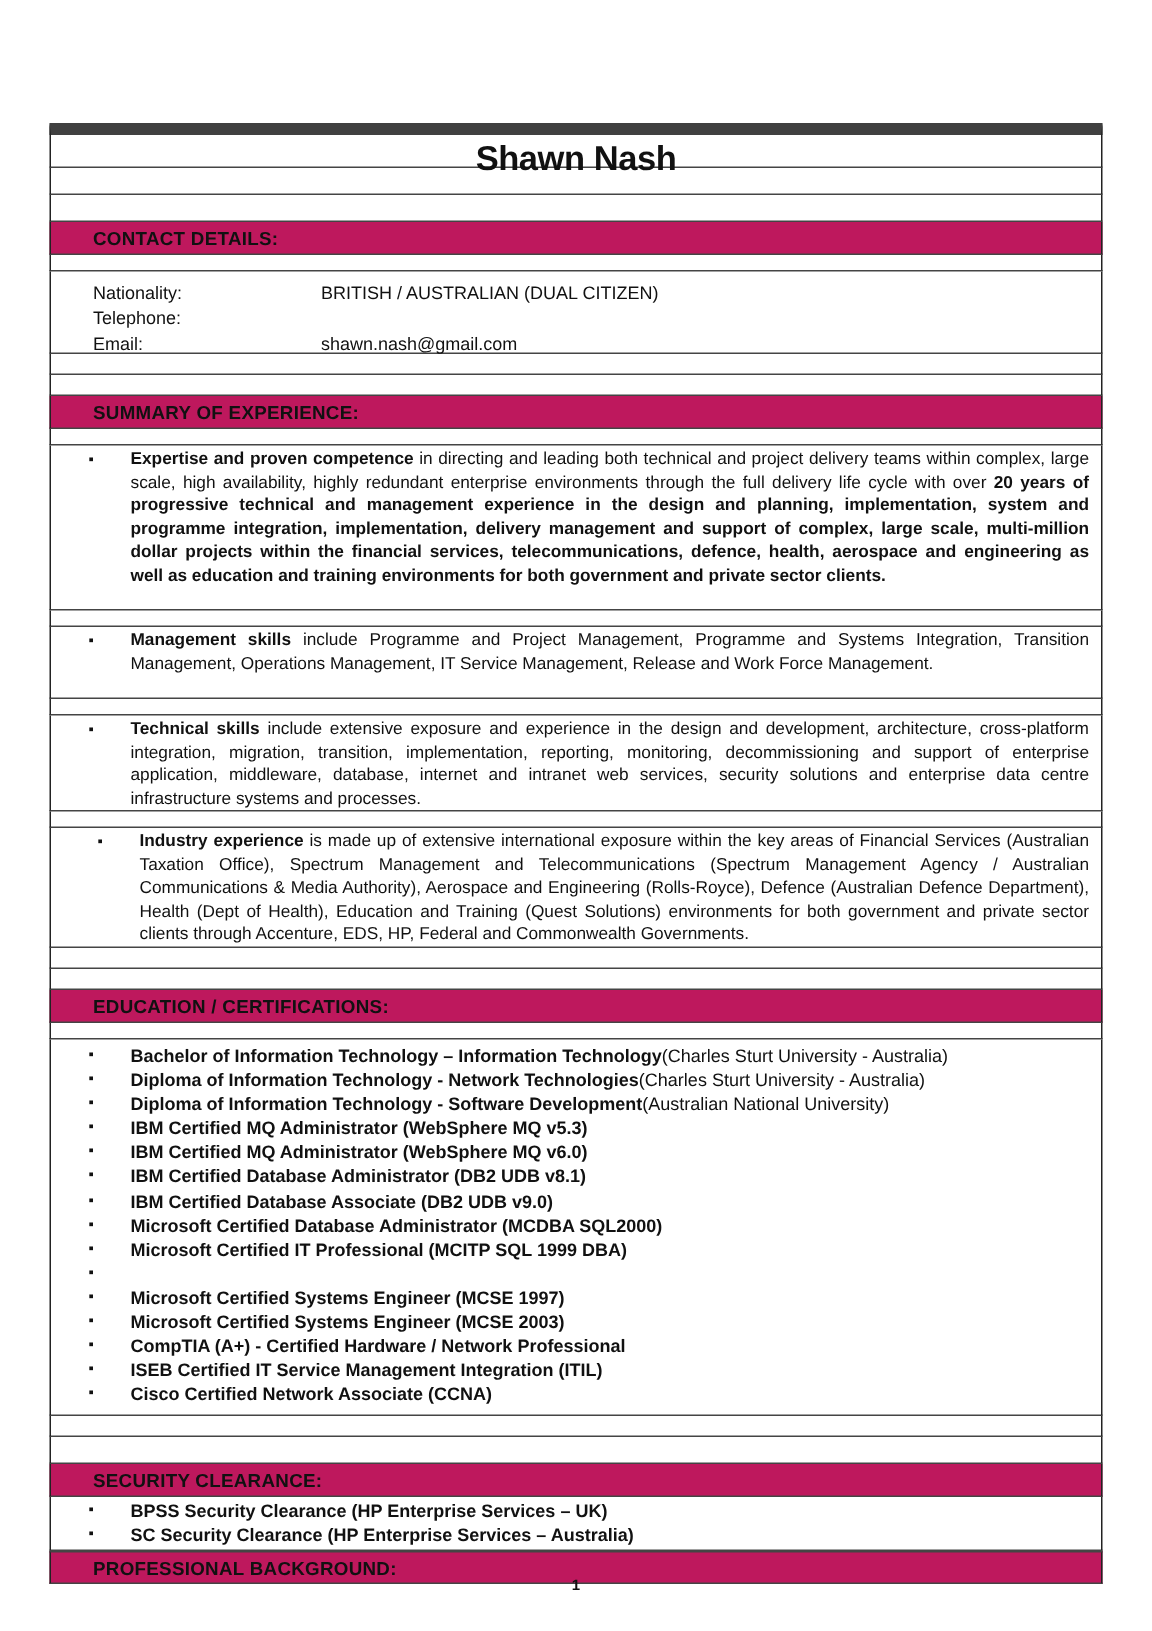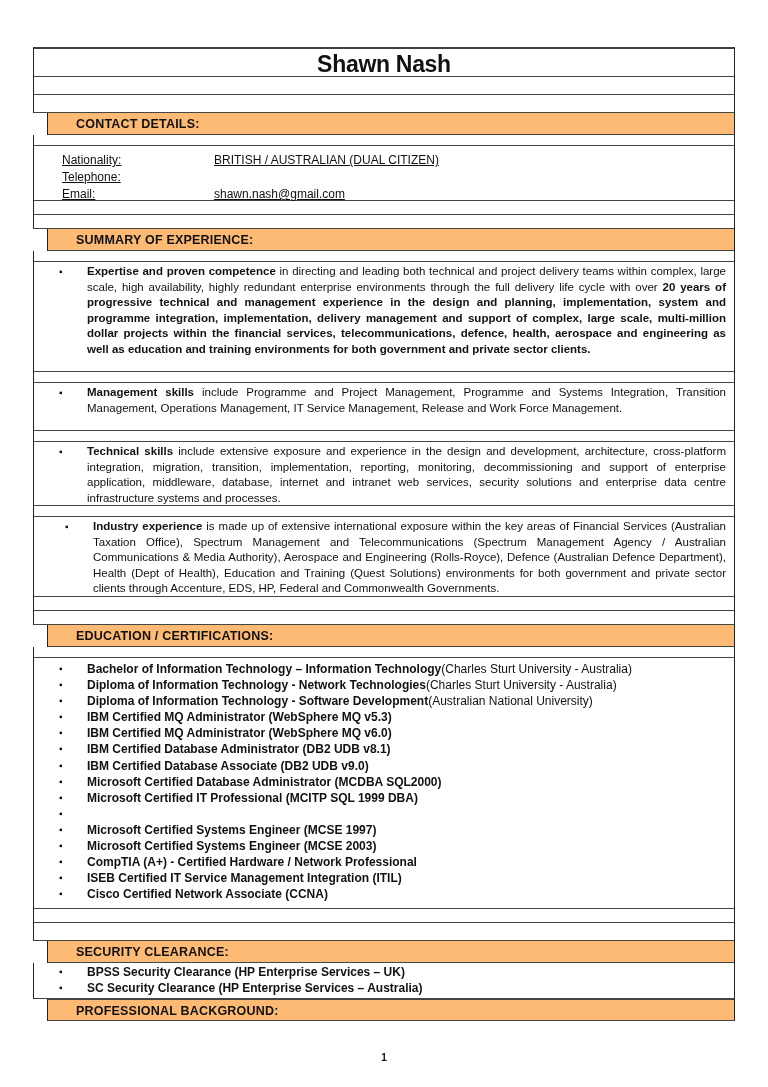--- a/index.html
+++ b/index.html
@@ -1,30 +1,30 @@
 <!DOCTYPE html>
 <html><head>
 <meta charset="utf-8">
 <style>
   html, body { margin: 0; padding: 0; background: #ffffff; }
   body { width: 768px; height: 1087px; position: relative; overflow: hidden;
          font-family: "Liberation Sans", sans-serif; color: #111; }
   .page { position: absolute; left: 33px; top: 47px; width: 702px; }
   .row { position: relative; border-left: 1.5px solid #222; border-right: 1.5px solid #222;
          border-bottom: 1.5px solid #444; box-sizing: border-box; }
-  .row.first { border-top: 2px solid #404040; }
-  .shade { background: #fdba74; margin-left: 14px; }
+  .row.first { border-top: 8px solid #404040; margin-top: 35px; }
+  .shade { background: #be185d; }
   .title { height: 30px; text-align: center; font-weight: bold; font-size: 23px;
            line-height: 30px; letter-spacing: -0.3px; }
   .blank-s { height: 11px; }
   .blank-m { height: 14px; }
   .blank-l { height: 18px; }
   .hdr { height: 22px; font-weight: bold; font-size: 12.5px; line-height: 22px;
          padding-left: 28px; letter-spacing: 0.2px; }
-  .contact { height: 55px; padding: 6px 0 0 28px; box-sizing: border-box; font-size: 12px; text-decoration: underline; }
+  .contact { height: 55px; padding: 6px 0 0 28px; box-sizing: border-box; font-size: 12px; }
   .crow { display: flex; height: 17px; line-height: 17px; }
   .clabel { width: 152px; }
   .bullet-para { display: flex; font-size: 11.5px; line-height: 15.5px; padding: 2px 8px 2px 20px;
                  box-sizing: border-box; text-align: justify; }
   .bullet-para .dot { width: 28px; flex: none; font-size: 10px; line-height: 15.5px; padding-left: 5px; }
   .bullet-para .txt { flex: 1; }
   .b { font-weight: bold; }
   .list { padding: 3px 0 3px 20px; font-size: 12px; }
   .li { display: flex; height: 16.1px; line-height: 16.1px; }
   .li .dot { width: 28px; flex: none; font-size: 10px; padding-left: 5px; }

